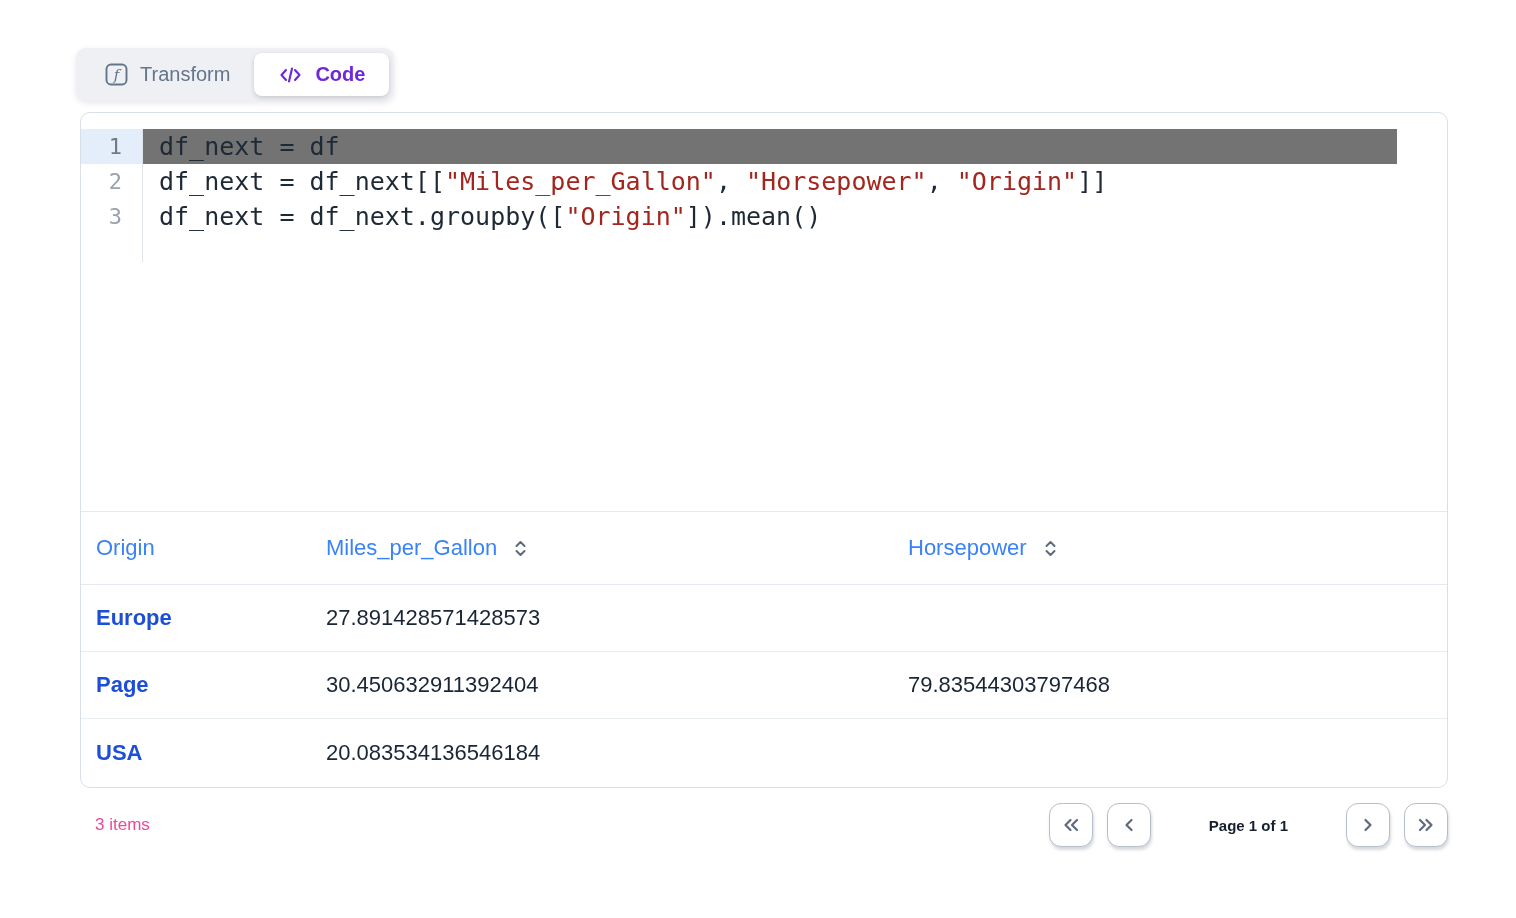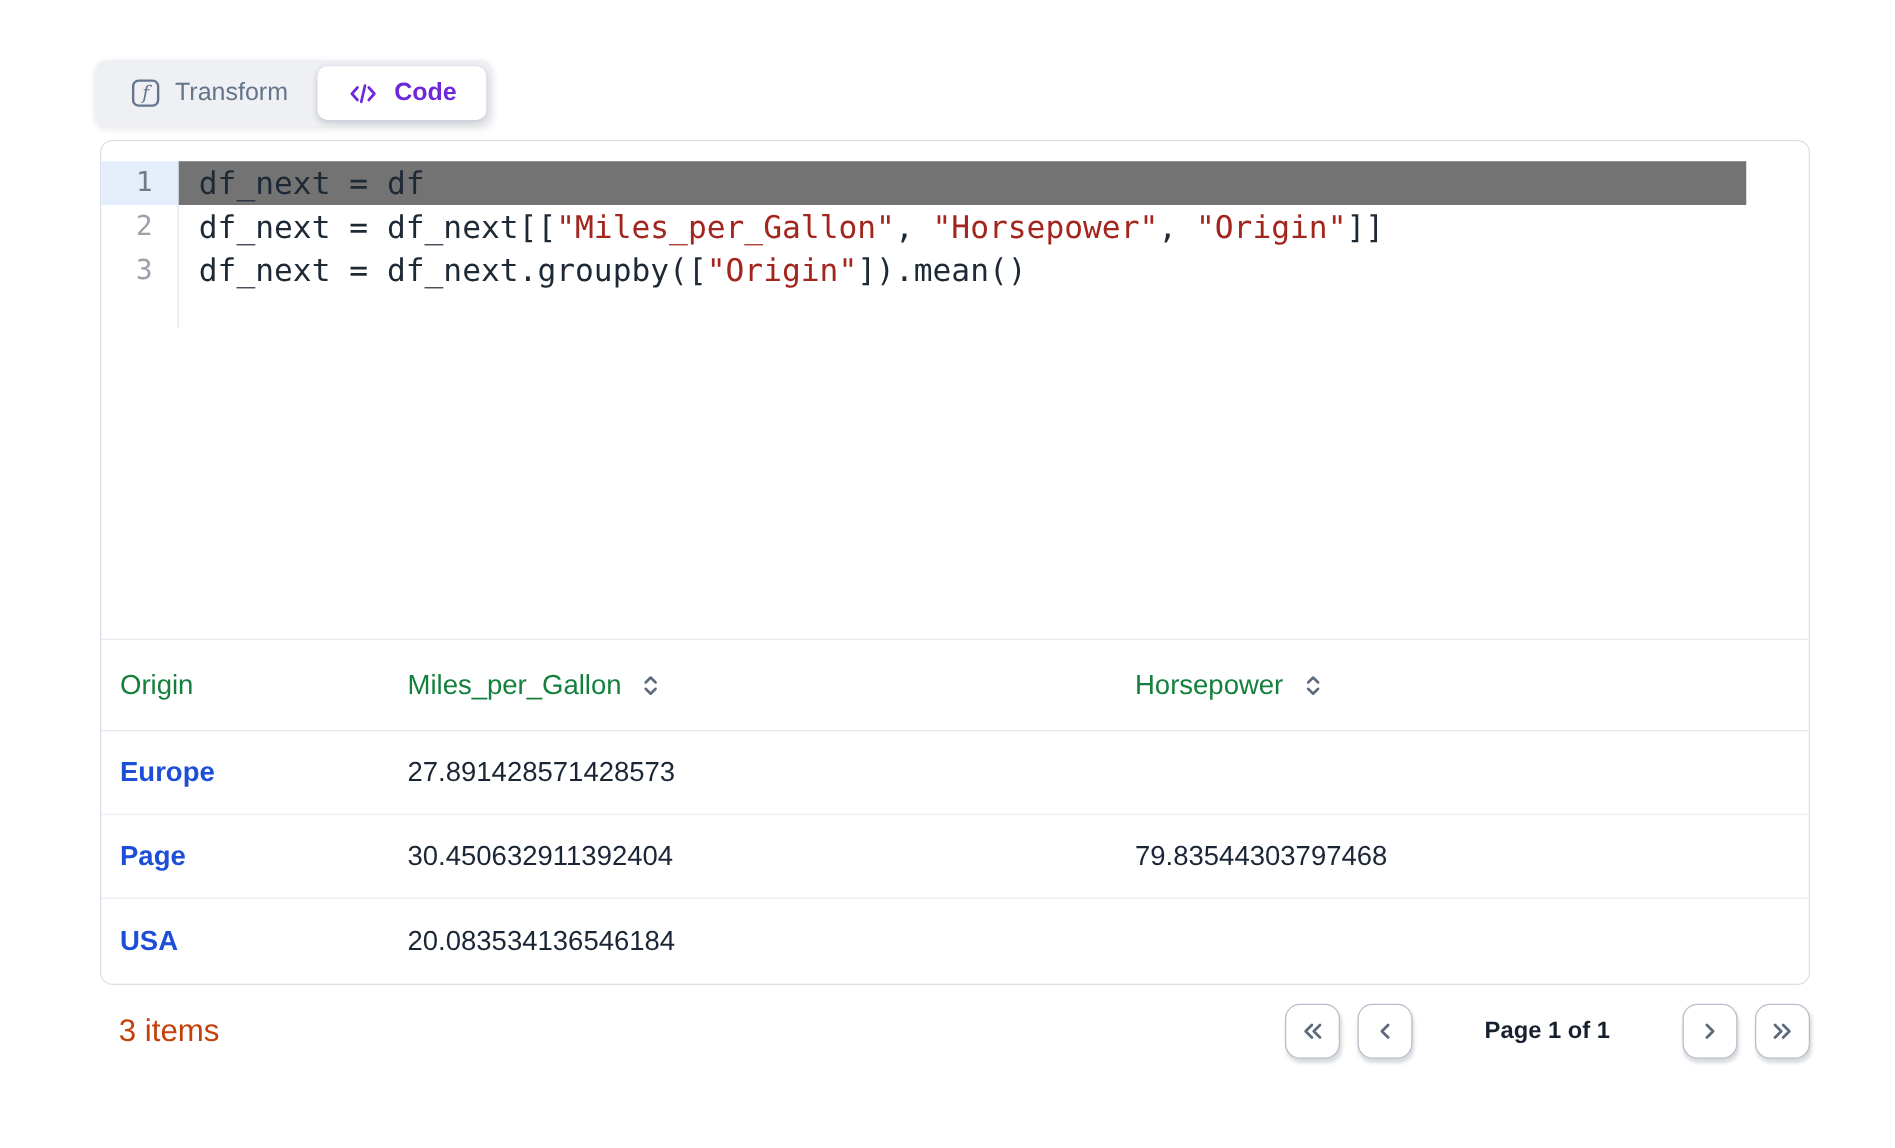--- a/index.html
+++ b/index.html
@@ -60,45 +60,45 @@
   .tok-string { color: #a3261e; }
   .gutter-tail { width: 62px; height: 28px; border-right: 1px solid #e0e5eb; }
 
   
   .thead, .trow {
     display: grid; grid-template-columns: 230px 582px 1fr;
     align-items: center; padding-left: 15px;
   }
   .thead {
     height: 73px; border-bottom: 1px solid #e5eaf0;
-    color: #15803d; font-size: 22px; text-align: center;
+    color: #3b82f6; font-size: 22px; text-align: center;
   }
   .th { display: flex; align-items: center; gap: 14px; }
   .th .sort { display: inline-flex; color: #5d6a7d; }
   .trow { height: 67px; border-bottom: 1px solid #e8edf2; font-size: 22px; color: #1a2535; }
   .trow:last-child { border-bottom: none; }
   .td-origin { font-weight: 700; color: #1d4ed8; }
 
   
   .footer {
     position: absolute; left: 80px; top: 801px;
     width: 1368px; height: 48px;
     display: flex; align-items: center;
   }
-  .items-count { margin-left: 15px; font-size: 25px; color: #c2410c; }
+  .items-count { margin-left: 15px; font-size: 17px; color: #ec4899; }
   .pager { margin-left: auto; display: flex; align-items: center; }
   .pgbtn {
     width: 44px; height: 44px; border-radius: 12px;
     border: 1.5px solid #b7bec9; background: #fff;
     display: flex; align-items: center; justify-content: center;
     color: #5f6b7d; cursor: pointer; padding: 0;
     box-shadow: 1px 3px 3px rgba(71,85,105,0.22);
   }
   .pgbtn + .pgbtn { margin-left: 14px; }
-  .page-label { margin: 0 58px; font-size: 19px; font-weight: 600; color: #16202f; }
+  .page-label { margin: 0 58px; font-size: 15px; font-weight: 600; color: #16202f; }
 </style>
 </head>
 <body>
 
 <div class="stage">
 
   <div class="tabbar">
     <div class="tab inactive">
       <span style="display:inline-flex;">
         <svg width="23" height="23" viewBox="0 0 23 23" fill="none">

